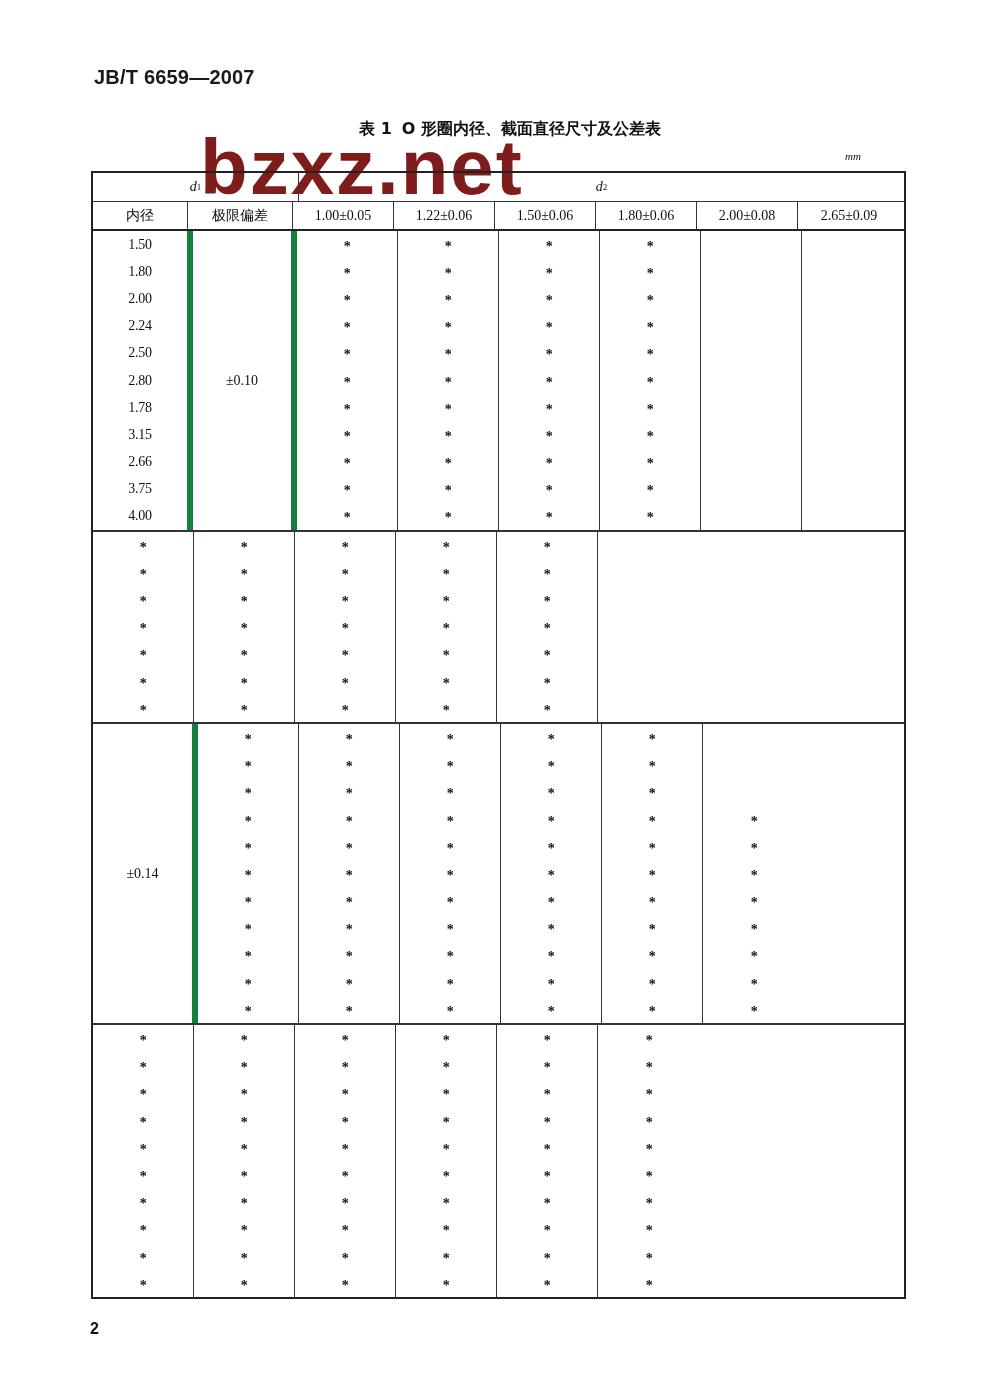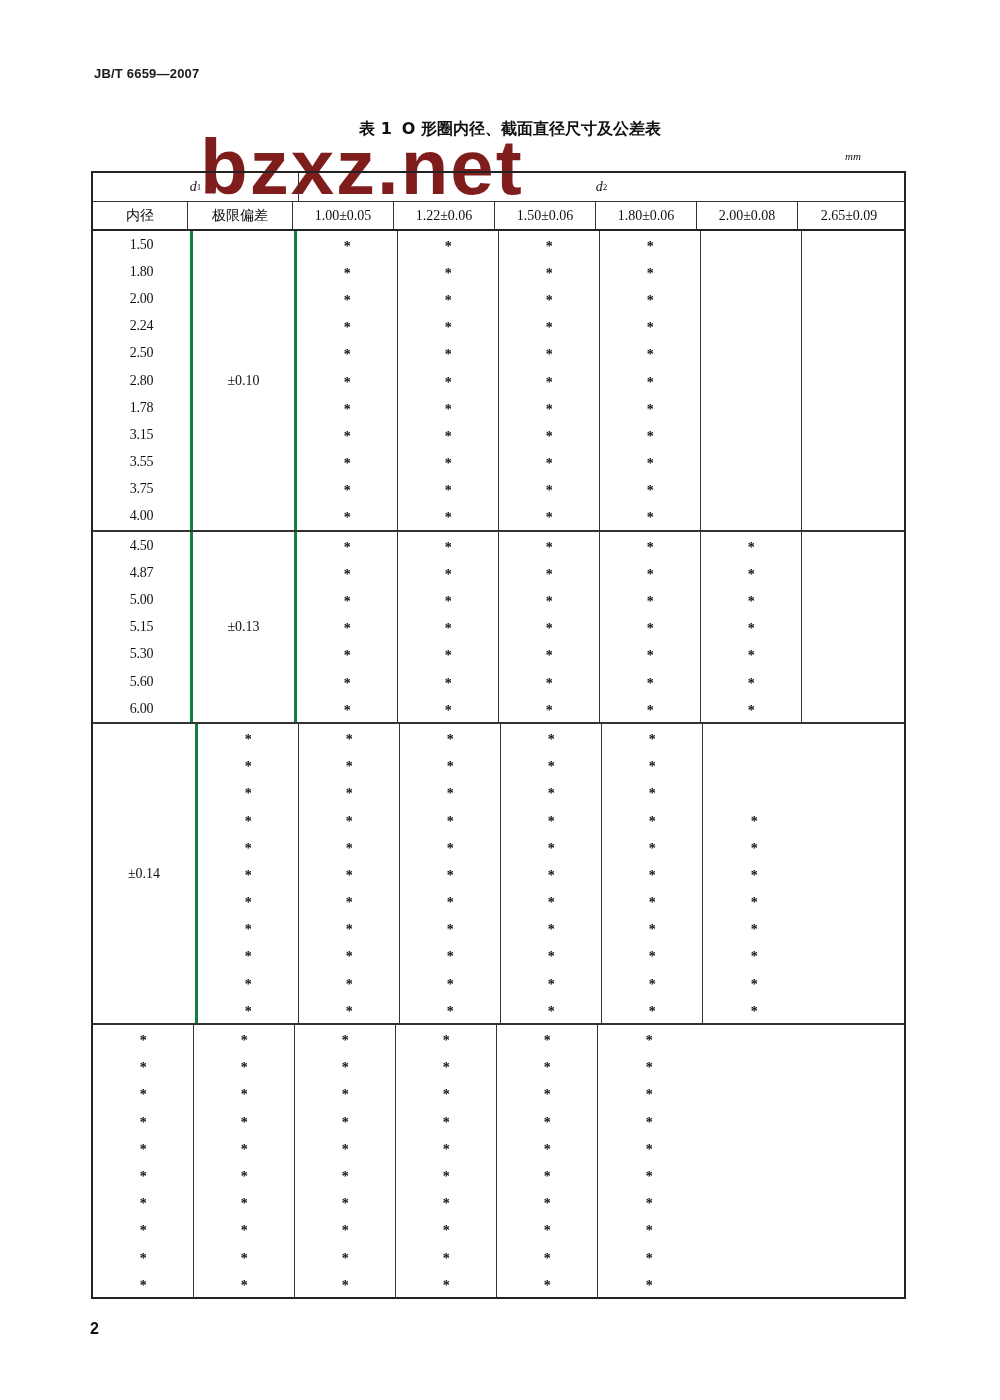--- a/index.html
+++ b/index.html
@@ -4,21 +4,21 @@
 <style>
   html, body { margin: 0; padding: 0; }
   body {
     width: 1000px; height: 1400px; background: #ffffff; position: relative;
     font-family: "Liberation Serif", "DejaVu Serif", serif; color: #111;
     overflow: hidden;
   }
   .std-code {
     position: absolute; left: 94px; top: 66px;
     font-family: "Liberation Sans", "DejaVu Sans", sans-serif;
-    font-weight: bold; font-size: 13px; letter-spacing: 0.2px; color: #1a1a1a;
+    font-weight: bold; font-size: 20px; letter-spacing: 0.2px; color: #1a1a1a;
   }
   .watermark {
     position: absolute; left: 200px; top: 128px;
     font-family: "Liberation Sans", "DejaVu Sans", sans-serif;
     font-weight: bold; font-size: 78px; color: #7f1d1d; letter-spacing: 2px;
     line-height: 1; z-index: 0; user-select: none;
   }
   .table-title {
     position: absolute; left: 0; width: 1000px; top: 119px; text-align: center;
     font-family: "DejaVu Sans", sans-serif; font-weight: bold; font-size: 16px;
@@ -42,21 +42,21 @@
   .c-inner { width: 95px; }
   .c-tol { width: 105px; }
   .c-d2 { width: 101px; text-align: center; }
   .c-d2.last { width: 102px; }
   .h-d1 { width: 206px; font-style: italic; font-size: 14px; }
   .h-d2 { flex: 1; font-style: italic; font-size: 14px; }
   sub { font-size: 9px; font-style: normal; vertical-align: -3px; }
   .cjk { font-family: "DejaVu Sans", sans-serif; font-size: 14px; }
   .group { display: flex; border-bottom: 2px solid #333; position: relative; }
   .group:last-child { border-bottom: none; }
-  .group-col { box-sizing: border-box; border-right: 3px solid #15803d; }
+  .group-col { box-sizing: border-box; border-right: 6px solid #15803d; }
   .group-inner { width: 101px; }
   .group-tol { width: 105px; display: flex; align-items: center; justify-content: center; font-size: 14px; }
   .group-stars { flex: 1; display: flex; }
   .star-col { width: 101px; box-sizing: border-box; border-right: 1px solid #333; }
   .star-col.last { width: 102px; border-right: none; }
   .row-line {
     height: 27.2px; display: flex; align-items: center; justify-content: center;
     font-size: 14px; letter-spacing: -0.3px;
   }
   .star { font-size: 14px; font-weight: bold; line-height: 1; position: relative; top: 2px; }
@@ -101,21 +101,21 @@
       <div class="group">
         <div class="group-col group-inner">
           <div class="row-line">1.50</div>
           <div class="row-line">1.80</div>
           <div class="row-line">2.00</div>
           <div class="row-line">2.24</div>
           <div class="row-line">2.50</div>
           <div class="row-line">2.80</div>
           <div class="row-line">1.78</div>
           <div class="row-line">3.15</div>
-          <div class="row-line">3.55</div>
+          <div class="row-line">2.66</div>
           <div class="row-line">3.75</div>
           <div class="row-line">4.00</div>
         </div>
         <div class="group-col group-tol">±0.10</div>
         <div class="group-stars">
           <div class="star-col">
             <div class="row-line">
               <span class="star">*</span>
             </div>
             <div class="row-line">
@@ -276,30 +276,20 @@
             <div class="row-line"></div>
             <div class="row-line"></div>
             <div class="row-line"></div>
             <div class="row-line"></div>
             <div class="row-line"></div>
             <div class="row-line"></div>
           </div>
         </div>
       </div>
       <div class="group">
-        <div class="group-col group-inner">
-          <div class="row-line">4.50</div>
-          <div class="row-line">4.87</div>
-          <div class="row-line">5.00</div>
-          <div class="row-line">5.15</div>
-          <div class="row-line">5.30</div>
-          <div class="row-line">5.60</div>
-          <div class="row-line">6.00</div>
-        </div>
-        <div class="group-col group-tol">±0.13</div>
         <div class="group-stars">
           <div class="star-col">
             <div class="row-line">
               <span class="star">*</span>
             </div>
             <div class="row-line">
               <span class="star">*</span>
             </div>
             <div class="row-line">
               <span class="star">*</span>

